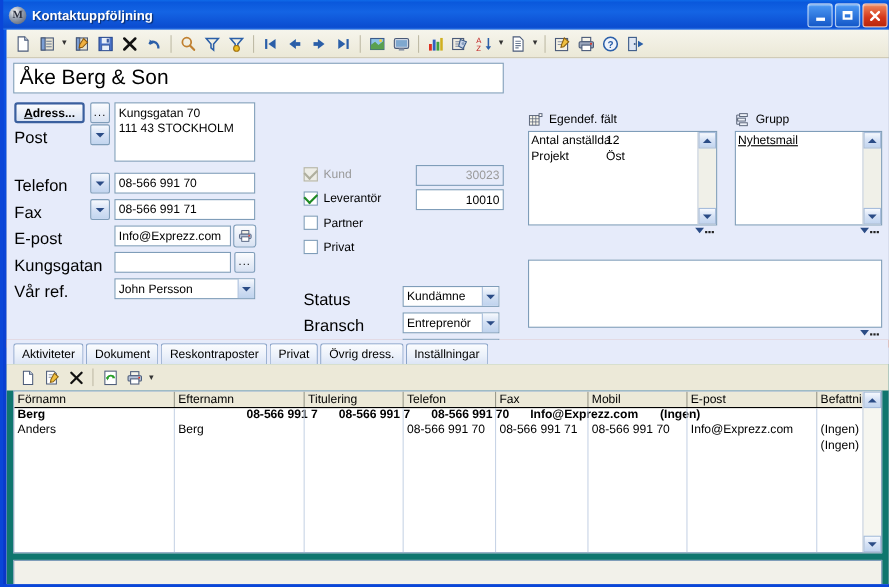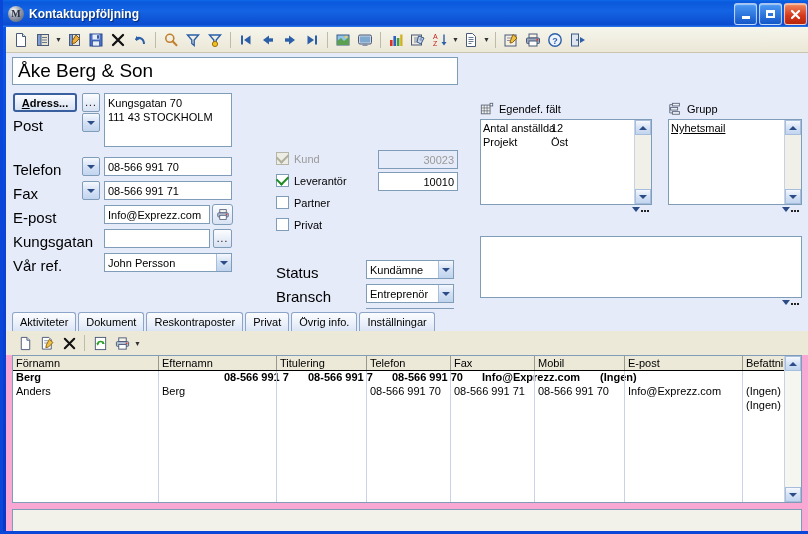--- a/index.html
+++ b/index.html
@@ -180,21 +180,21 @@
     font-size:11px;color:#000;margin-right:2px;white-space:nowrap;
   }
   .tab.active{
     height:22px;background:#fff;border-color:#F0A020;border-bottom:1px solid #fff;
     font-weight:normal;padding:0 9px;
     box-shadow:0 -1px 0 #F0A020 inset;
   }
   
   #gridpanel{
     position:absolute;left:0;top:304px;width:802px;height:200px;
-    background:#f9a8d4;
+    background:#0f766e;
   }
   #gridtb{
     position:absolute;left:0;top:0;width:802px;height:24px;
     display:flex;align-items:center;padding-left:8px;box-sizing:border-box;
     background:#ECE9D8;
   }
   #grid{
     position:absolute;left:6px;top:24px;width:790px;height:148px;
     box-sizing:border-box;border:1px solid #7F9DB9;background:#fff;overflow:hidden;
   }
@@ -623,21 +623,21 @@
           <span class="gd"></span>
           <span class="gd"></span>
       </div>
     </div>
 
     <div id="tabs">
       <div class="tab">Aktiviteter</div>
       <div class="tab">Dokument</div>
       <div class="tab">Reskontraposter</div>
       <div class="tab">Privat</div>
-      <div class="tab">Övrig info.</div>
+      <div class="tab">Övrig dress.</div>
       <div class="tab">Inställningar</div>
     </div>
 
     <div id="gridpanel">
 
       <div id="gridtb">
         <div class="tb">
           <svg width="15" height="15" viewBox="0 0 16 16">
               <path d="M3.5 1.5h6l3 3v10h-9z" fill="#fff" stroke="#4a5a78"></path>
               <path d="M9.5 1.5v3h3" fill="#dde6f2" stroke="#4a5a78"></path>

